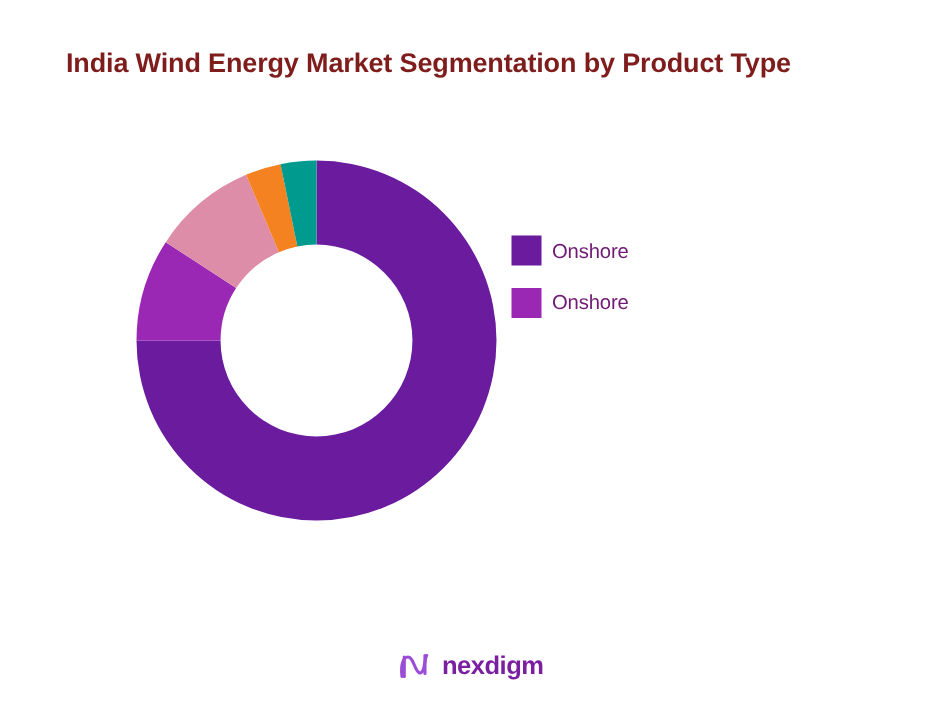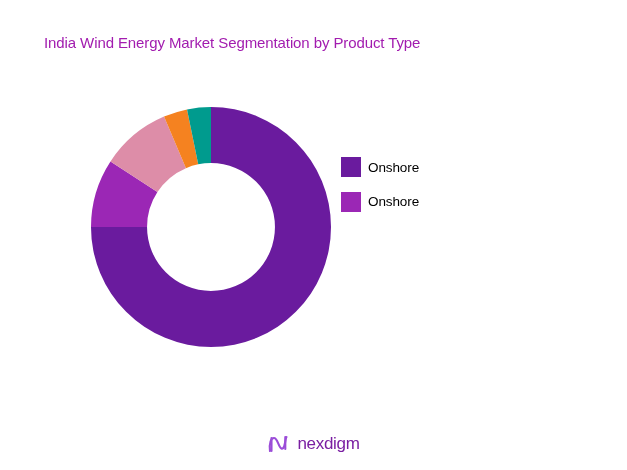--- a/index.html
+++ b/index.html
@@ -17,24 +17,24 @@
   #page {
     position: absolute;
     inset: 0;
     background: #ffffff;
   }
   #chart-title {
     position: absolute;
     left: 44px;
     top: 30px;
     width: 550px;
-    font-size: 15px;
+    font-size: 18px;
     line-height: 25px;
-    color: #a21caf;
-    font-weight: 400;
+    color: #7f1d1d;
+    font-weight: 700;
     letter-spacing: -0.1px;
   }
   #chart-title .title-line {
     display: block;
     white-space: pre;
   }
   #donut-wrap {
     position: absolute;
     left: 85px;
     top: 101px;
@@ -58,42 +58,42 @@
     height: 34.5px;
   }
   .legend-swatch {
     width: 20px;
     height: 20px;
     flex: 0 0 20px;
     margin-right: 7px;
   }
   .legend-label {
     font-size: 13.5px;
-    color: #000000;
+    color: #701a75;
     white-space: nowrap;
     letter-spacing: -0.1px;
     text-align: center;
   }
   #brand-logo {
     position: absolute;
     left: 0;
     right: 0;
     bottom: 16px;
     display: flex;
     align-items: center;
     justify-content: center;
     gap: 7px;
   }
   #brand-mark {
     display: block;
   }
   #brand-name {
     font-size: 17px;
     color: #7A1FA2;
-    font-weight: 400;
+    font-weight: 700;
     letter-spacing: -0.3px;
   }
 </style>
 </head>
 <body>
 
 <div id="page">
 
   <div id="chart-title">
     <span class="title-line">India Wind Energy Market Segmentation by Product Type</span>

